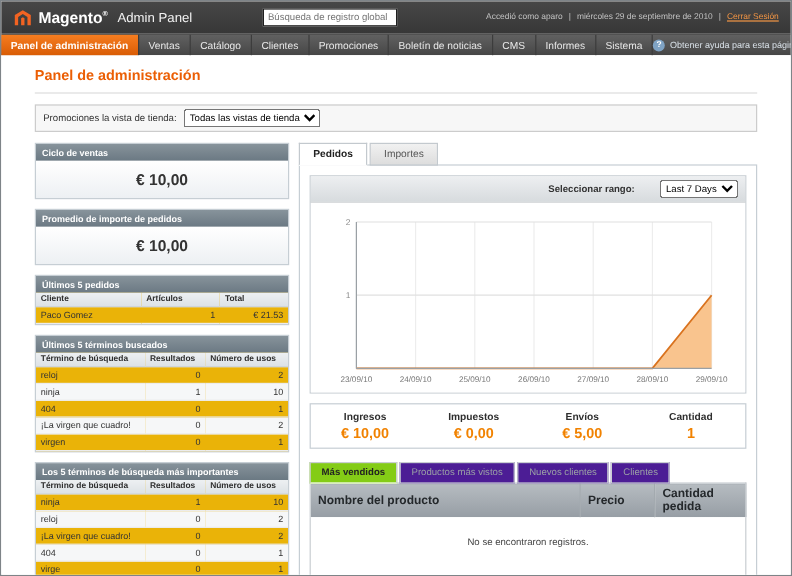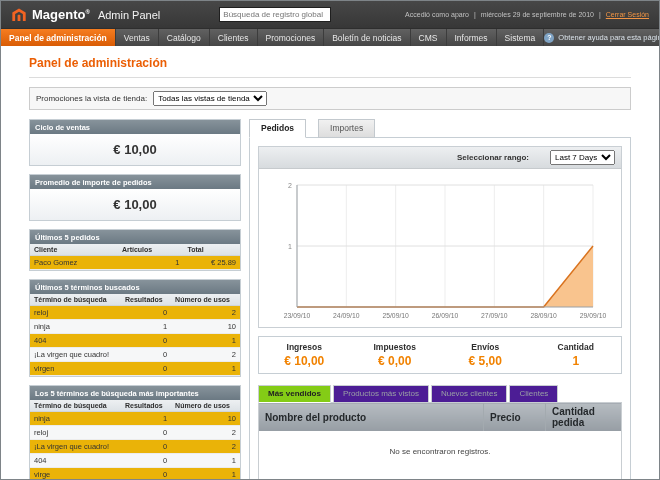--- a/index.html
+++ b/index.html
@@ -39,21 +39,21 @@
   .widget { border:1px solid #c6ced4; margin-bottom:8px; background:#fff; }
   .widget-head { background:linear-gradient(#87939b,#6b7983); color:#fff; font-size:7.5px; font-weight:bold; padding:2.5px 5px; }
   .widget-value { font-size:13px; font-weight:bold; color:#333; text-align:center; padding:8px 0; background:linear-gradient(#ffffff,#edf0f3); }
   table.mini { width:100%; border-collapse:collapse; background:#eab308; }
   .mini th { font-size:7px; font-weight:bold; color:#2e2e2e; background:linear-gradient(#edf0f2,#dde2e6); padding:2px 4px; border-bottom:1px solid #cfd5da; text-align:left; white-space:nowrap; }
   .mini td { font-size:7.5px; color:#333; padding:2px 4px; border-bottom:1px solid #ececec; }
   .mini tbody tr:nth-child(even) td { background:#f6f7f8; }
   .num { text-align:right; }
 
   
-  .main-tabs { display:flex; gap:12px; position:relative; z-index:2; margin-bottom:-1px; }
+  .main-tabs { display:flex; gap:2px; position:relative; z-index:2; margin-bottom:-1px; }
   .main-tab { font-size:8.5px; padding:3px 11px 4px; border:1px solid #c3c9ce; background:linear-gradient(#f1f1f1,#dddddd); color:#555; cursor:pointer; }
   .main-tab.active { background:#fff; border-bottom-color:#fff; color:#222; font-weight:bold; }
   .outer-panel { border:1px solid #c6ced4; background:#fff; padding:8px; }
   .chart-panel { border:1px solid #c9cfd4; }
   .chart-toolbar { background:linear-gradient(#edeff1,#d7dbde); border-bottom:1px solid #c6cacd; padding:3px 6px; display:flex; justify-content:flex-end; align-items:center; gap:21px; font-size:8px; font-weight:bold; color:#333; }
   .chart-wrap { padding:6px 2px 2px; background:#fff; }
   #chart-svg { display:block; width:100%; height:150px; }
   svg text { font-family:"Liberation Sans","DejaVu Sans",sans-serif; }
 
   .stats-row { border:1px solid #c6ced4; margin-top:8px; display:flex; padding:5px 0; background:#fff; }
@@ -146,21 +146,21 @@
               <tr>
                 <th>Cliente</th>
                 <th class="num">Artículos</th>
                 <th class="num">Total</th>
               </tr>
             </thead>
             <tbody>
               <tr>
                 <td>Paco Gomez</td>
                 <td class="num">1</td>
-                <td class="num">€ 25.89</td>
+                <td class="num">€ 21.53</td>
               </tr>
             </tbody>
           </table>
         </div>
 
         <div class="widget">
           <div class="widget-head">Últimos 5 términos buscados</div>
           <table class="mini">
             <thead>
               <tr>

